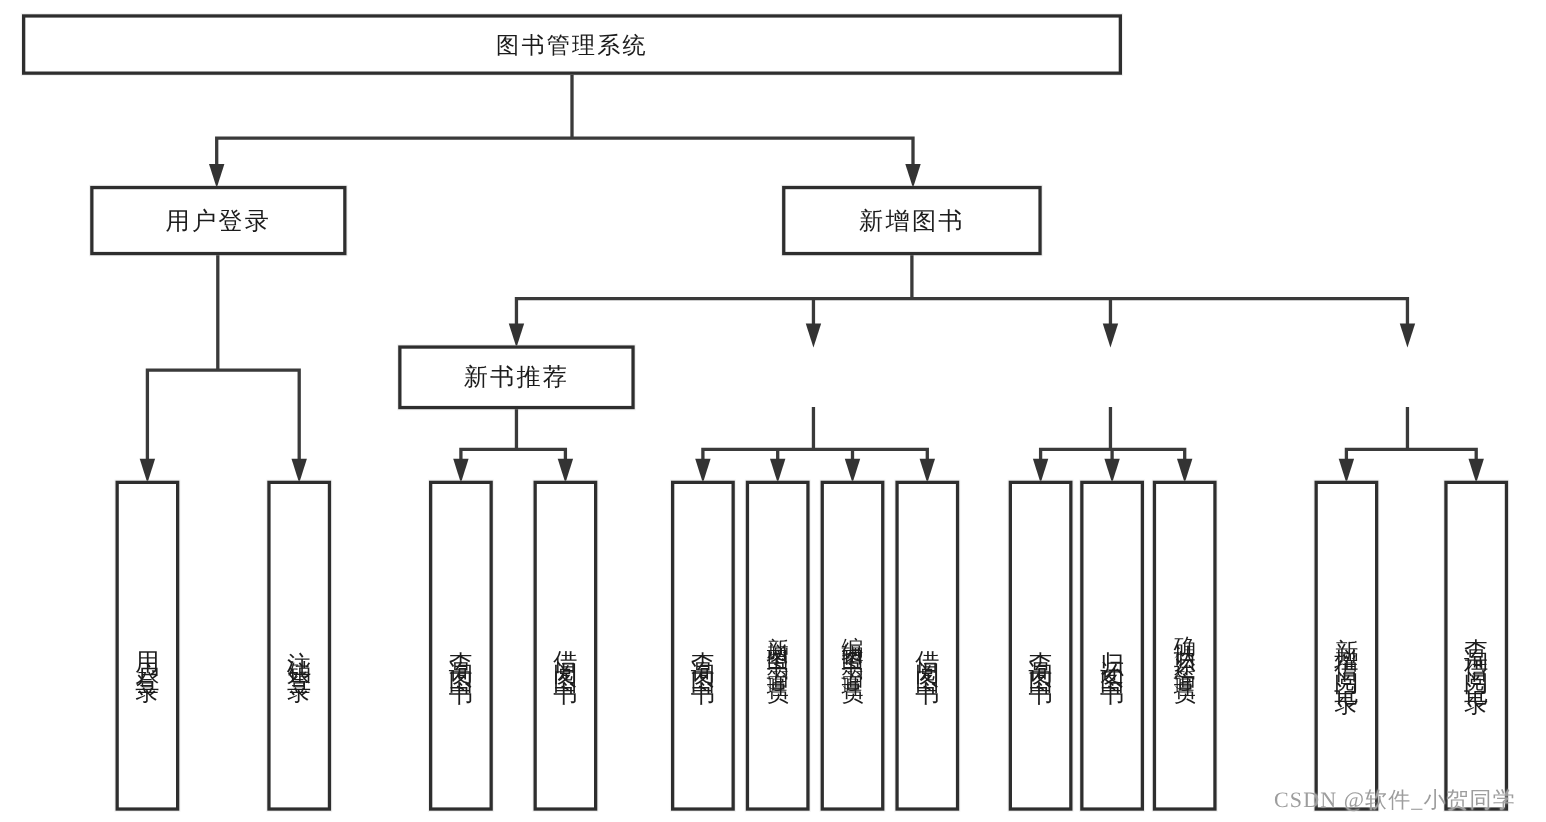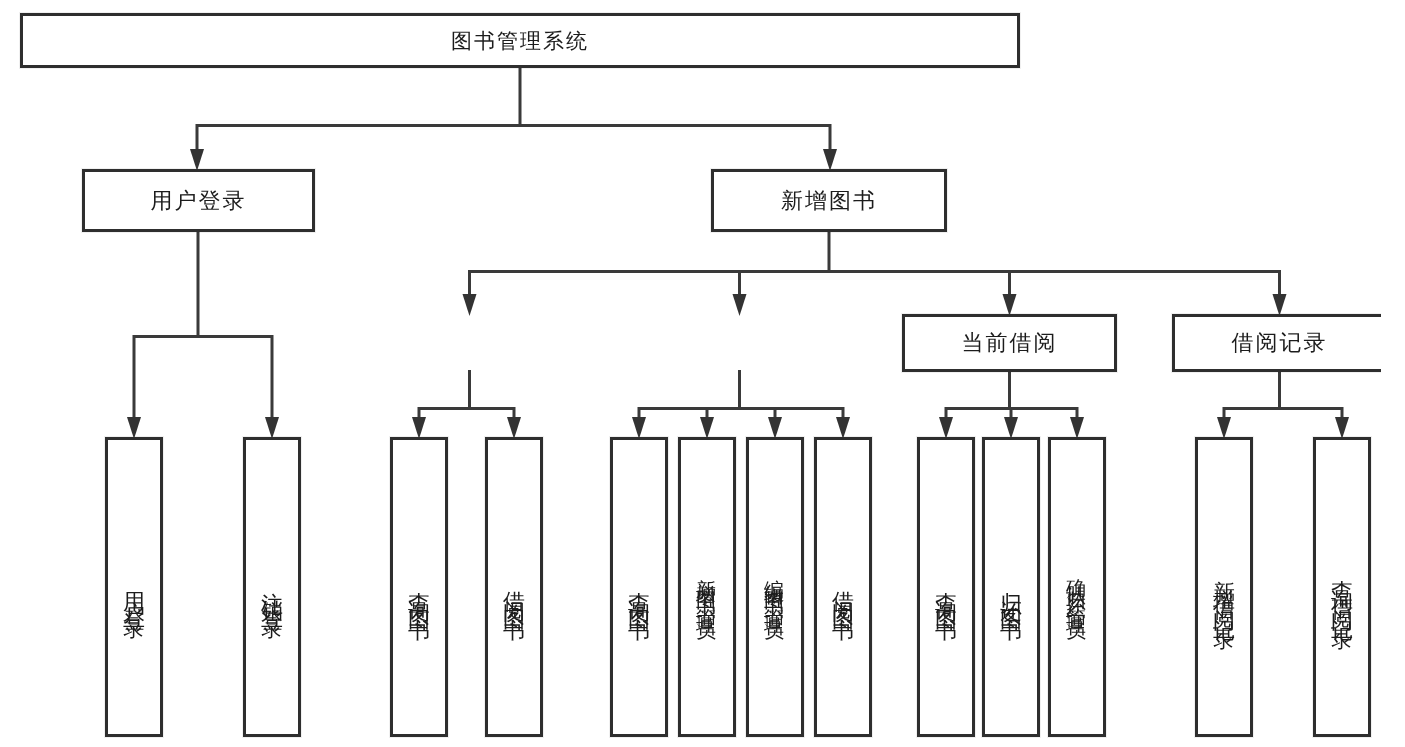--- a/index.html
+++ b/index.html
@@ -108,25 +108,22 @@
     <span>图书管理系统</span>
   </div>
 
   <div class="box h l2" style="left:82px; width:233px">
     <span>用户登录</span>
   </div>
   <div class="box h l2" style="left:711px; width:236px">
     <span>新增图书</span>
   </div>
 
-  <div class="box h l3" style="left:902px">
-    <span>当前借阅</span>
-  </div>
-  <div class="box h l3" style="left:1172px">
-    <span>借阅记录</span>
+  <div class="box h l3" style="left:362px">
+    <span>新书推荐</span>
   </div>
 
   <div class="box v ls-s" style="left:105px">
     <span>用户登录</span>
   </div>
   <div class="box v ls-s" style="left:243px">
     <span>注销登录</span>
   </div>
 
   <div class="box v ls-s" style="left:390px">
@@ -159,14 +156,15 @@
     <span>确认归还（管理员）</span>
   </div>
 
   <div class="box v ls-m" style="left:1195px">
     <span>新增借阅记录</span>
   </div>
   <div class="box v ls-m" style="left:1313px">
     <span>查询借阅记录</span>
   </div>
 
+  <div class="watermark">CSDN @软件_小贺同学</div>
 
 </div>
 
 </body></html>

